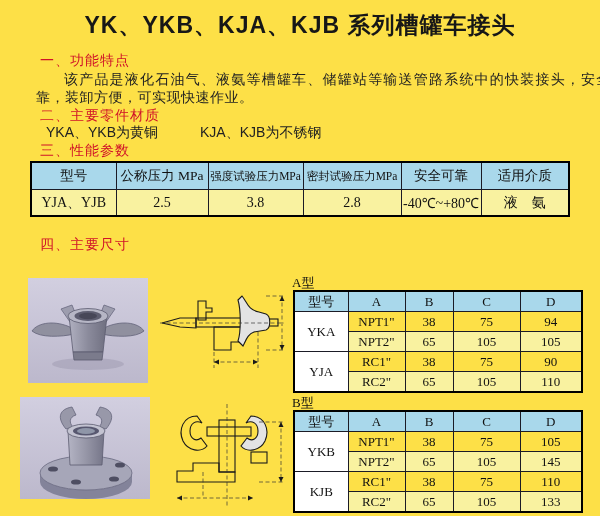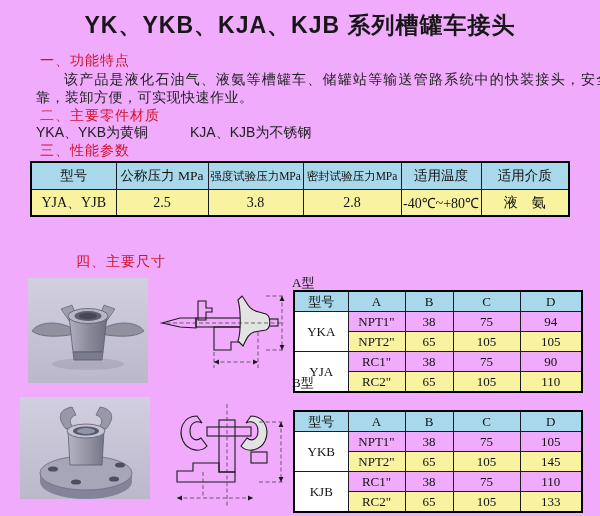--- a/index.html
+++ b/index.html
@@ -1,32 +1,32 @@
 <!DOCTYPE html>
 <html><head>
 <meta charset="utf-8">
 <style>
   html,body{margin:0;padding:0;background:#fff;}
   .page{
-    position:relative;width:600px;height:516px;background:#f0abfc;overflow:hidden;
+    position:relative;width:600px;height:516px;background:#fde047;overflow:hidden;
     font-family:"Liberation Sans",sans-serif;color:#111;
   }
   .abs{position:absolute;}
   .page-title{
     top:10px;left:0;width:600px;text-align:center;
     font-size:23px;font-weight:bold;letter-spacing:1px;color:#171717;
   }
   .sec-heading{
     left:40px;font-size:14px;font-weight:normal;color:#d01228;letter-spacing:1px;
   }
   .body-text{
     left:5px;width:590px;font-size:14px;line-height:18px;color:#222;
     text-indent:2em;letter-spacing:0.5px;text-align:justify;margin-left:31px;
   }
-  .materials{left:36px;font-size:14px;color:#222;}
+  .materials{left:46px;font-size:14px;color:#222;}
   .materials .gap{display:inline-block;width:42px;}
 
   
   table{border-collapse:collapse;table-layout:fixed;}
   .dtable{border:2px solid #000000;font-family:"Liberation Serif",serif;}
   .dtable th,.dtable td{border:1px solid #1b1b26;text-align:center;vertical-align:middle;padding:0;overflow:hidden;white-space:nowrap;}
   .dtable th{background:#a9d8eb;font-weight:normal;}
   .perf-table{left:30px;top:161px;width:538px;}
   .perf-table th{height:26px;font-size:13.5px;}
   .perf-table th.narrow{font-size:11.5px;margin-top:36px;}
@@ -66,37 +66,37 @@
       <col style="width:98px">
         <col style="width:80px">
         <col style="width:88px">
     </colgroup>
     <thead>
       <tr>
         <th>型号</th>
         <th>公称压力 MPa</th>
         <th class="narrow">强度试验压力MPa</th>
         <th class="narrow">密封试验压力MPa</th>
-        <th>适用温度</th>
+        <th>安全可靠</th>
         <th>适用介质</th>
       </tr>
     </thead>
     <tbody>
       <tr class="yellow">
         <td>YJA、YJB</td>
         <td>2.5</td>
         <td>3.8</td>
         <td>2.8</td>
         <td>-40℃~+80℃</td>
         <td>液　氨</td>
       </tr>
     </tbody>
   </table>
 
-  <div class="abs sec-heading" style="top:253px;margin-left:36px;">四、主要尺寸</div>
+  <div class="abs sec-heading" style="top:236px;">四、主要尺寸</div>
 
   <svg class="abs figure" style="left:28px;top:278px;" width="120" height="105" viewBox="0 0 120 105">
     <defs>
       <linearGradient id="gbgA" x1="0" y1="0" x2="0" y2="1">
         <stop offset="0" stop-color="#d2cfe0"></stop>
           <stop offset="1" stop-color="#bcb8cc"></stop>
       </linearGradient>
       <linearGradient id="gbodyA" x1="0" y1="0" x2="1" y2="0">
         <stop offset="0" stop-color="#b0b0c0"></stop>
           <stop offset="0.5" stop-color="#8b8b9c"></stop>
@@ -235,21 +235,21 @@
       <line x1="96" y1="82" x2="122" y2="82"></line>
     </g>
     <g fill="#1a1a1a">
       <path d="M118 22 l-2.5 5 h5 Z"></path>
         <path d="M118 82 l-2.5 -5 h5 Z"></path>
       <path d="M14 98 l5 -2.5 v5 Z"></path>
         <path d="M90 98 l-5 -2.5 v5 Z"></path>
     </g>
   </svg>
 
-  <div class="abs dim-label" style="left:292px;top:374px;">B型</div>
+  <div class="abs dim-label" style="left:292px;top:394px;">B型</div>
   <table class="abs dtable dim-table" style="left:293px;top:410px;">
     <colgroup>
         <col style="width:54px">
         <col style="width:57px">
         <col style="width:48px">
         <col style="width:67px">
         <col style="width:62px">
       </colgroup>
     <thead>
       <tr>

